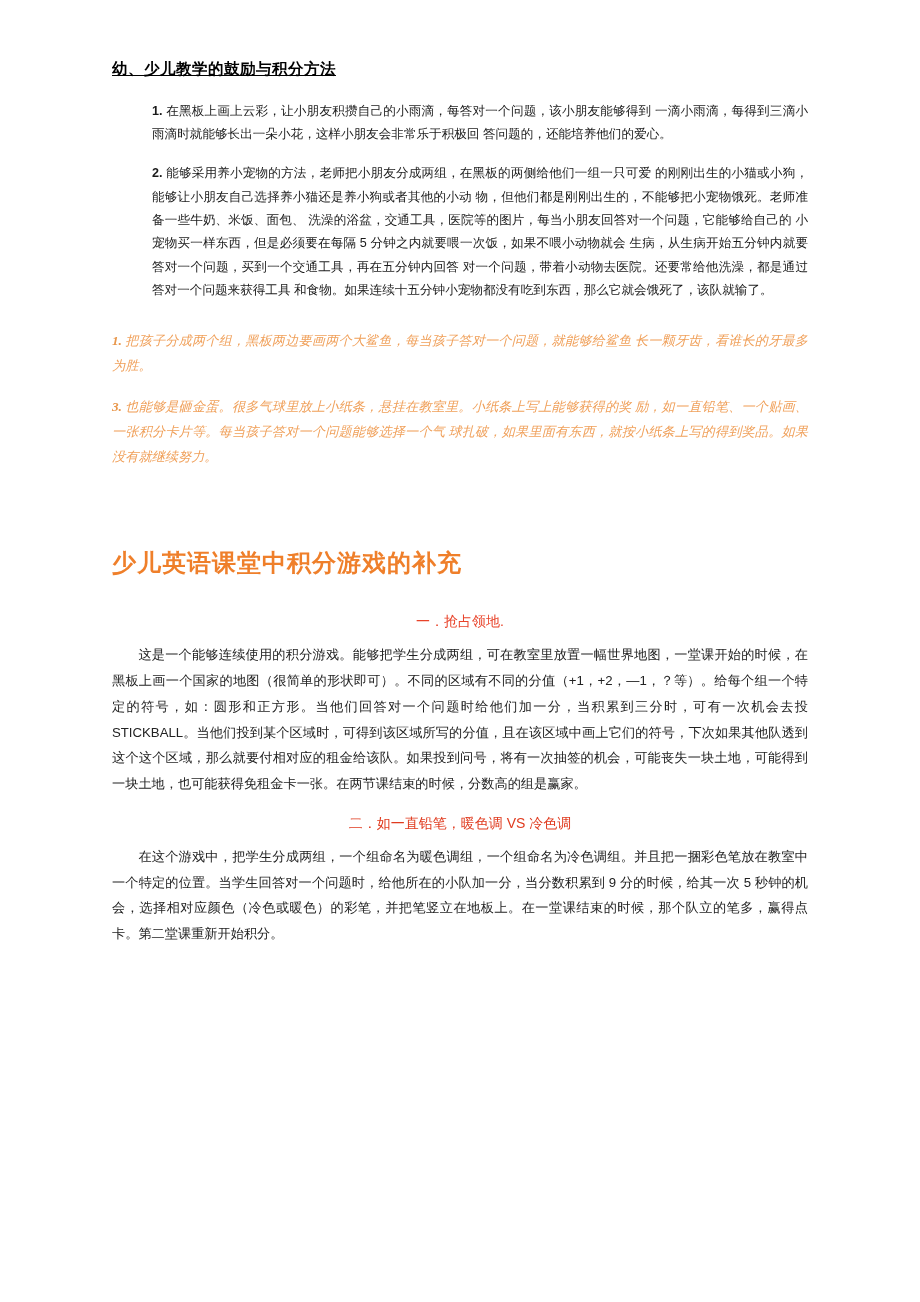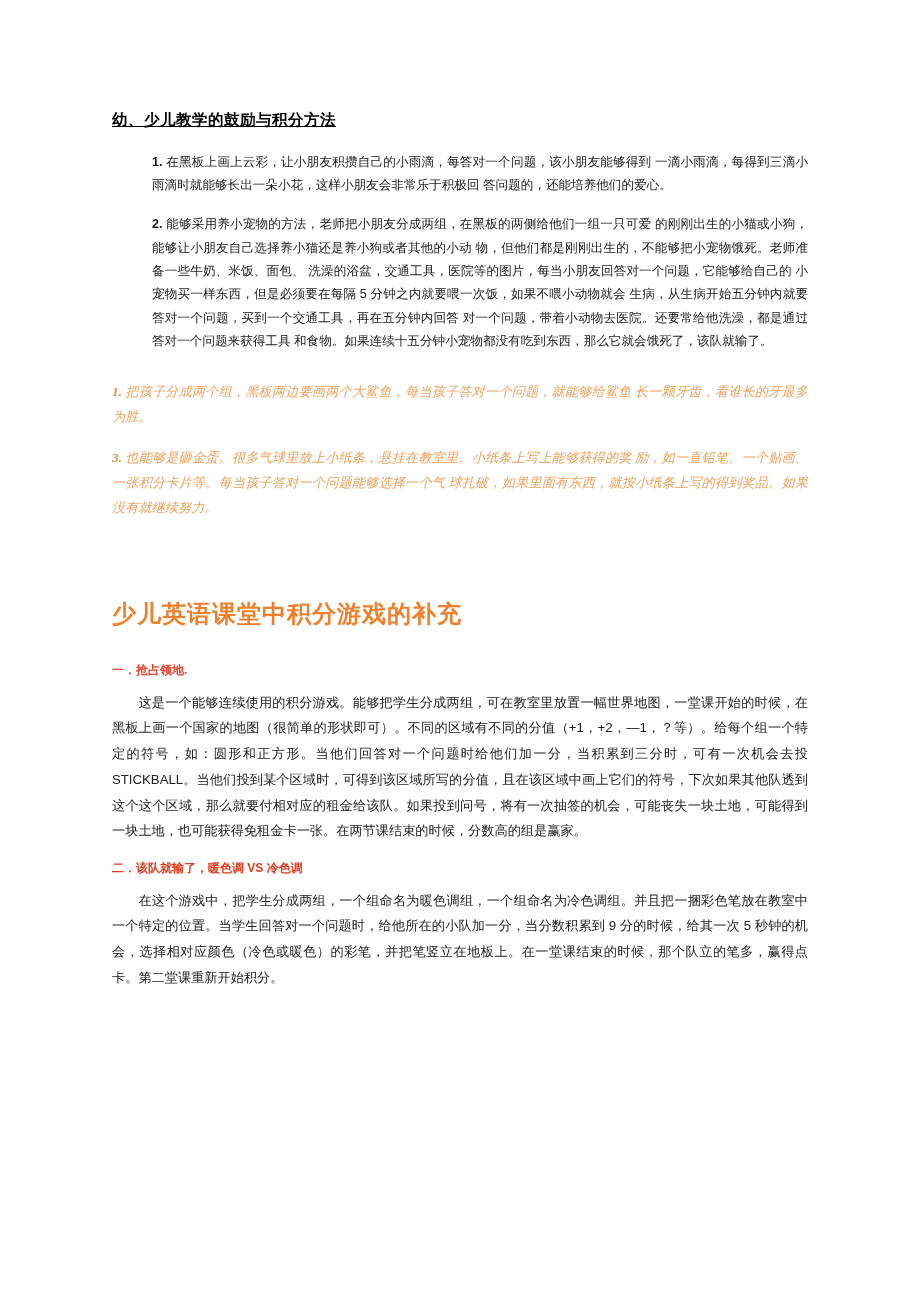--- a/index.html
+++ b/index.html
@@ -11,21 +11,21 @@
     width: 920px;
     min-height: 1302px;
     font-family: "Liberation Sans", sans-serif;
     color: #000000;
   }
   .page {
     position: relative;
     width: 920px;
     min-height: 1302px;
     box-sizing: border-box;
-    padding: 108px 112px 40px 112px;
+    padding: 57px 112px 40px 112px;
   }
   .doc-title {
     font-size: 15.5px;
     font-weight: bold;
     color: #000;
     text-decoration: underline;
     letter-spacing: 0.5px;
     margin: 0 0 18px 0;
     line-height: 1.6;
   }
@@ -56,25 +56,26 @@
   }
   .section-title {
     font-size: 24px;
     font-weight: bold;
     color: #ef7f2a;
     margin: 34px 0 30px 0;
     line-height: 1.4;
     letter-spacing: 1px;
   }
   .sub-head {
-    font-size: 12px;
-    font-weight: bold;
+    font-size: 14px;
+    font-weight: normal;
     color: #e8432a;
     margin: 14px 0 8px 0;
     line-height: 1.8;
+    text-align: center;
   }
   .sub-head.red2 {
     color: #e03b1f;
   }
   .body-para {
     font-family: Liberation Sans, sans-serif;
     font-size: 13.2px;
     line-height: 1.95;
     color: #222;
     text-indent: 2em;
@@ -114,19 +115,19 @@
     <span>也能够是砸金蛋。很多气球里放上小纸条，悬挂在教室里。小纸条上写上能够获得的奖 励，如一直铅笔、一个贴画、一张积分卡片等。每当孩子答对一个问题能够选择一个气 球扎破，如果里面有东西，就按小纸条上写的得到奖品。如果没有就继续努力。</span>
   </p>
 
   <div class="spacer-lg"></div>
 
   <h2 class="section-title">少儿英语课堂中积分游戏的补充</h2>
 
   <h3 class="sub-head">一．抢占领地.</h3>
   <p class="body-para">这是一个能够连续使用的积分游戏。能够把学生分成两组，可在教室里放置一幅世界地图，一堂课开始的时候，在黑板上画一个国家的地图（很简单的形状即可）。不同的区域有不同的分值（+1，+2，—1，？等）。给每个组一个特定的符号，如：圆形和正方形。当他们回答对一个问题时给他们加一分，当积累到三分时，可有一次机会去投 STICKBALL。当他们投到某个区域时，可得到该区域所写的分值，且在该区域中画上它们的符号，下次如果其他队透到这个这个区域，那么就要付相对应的租金给该队。如果投到问号，将有一次抽签的机会，可能丧失一块土地，可能得到一块土地，也可能获得免租金卡一张。在两节课结束的时候，分数高的组是赢家。</p>
 
-  <h3 class="sub-head red2">二．该队就输了，暖色调 VS 冷色调</h3>
+  <h3 class="sub-head red2">二．如一直铅笔，暖色调 VS 冷色调</h3>
   <p class="body-para">在这个游戏中，把学生分成两组，一个组命名为暖色调组，一个组命名为冷色调组。并且把一捆彩色笔放在教室中一个特定的位置。当学生回答对一个问题时，给他所在的小队加一分，当分数积累到 9 分的时候，给其一次 5 秒钟的机会，选择相对应颜色（冷色或暖色）的彩笔，并把笔竖立在地板上。在一堂课结束的时候，那个队立的笔多，赢得点卡。第二堂课重新开始积分。</p>
 
   <div class="spacer-sm"></div>
 
 
 </div>
 
 </body></html>

